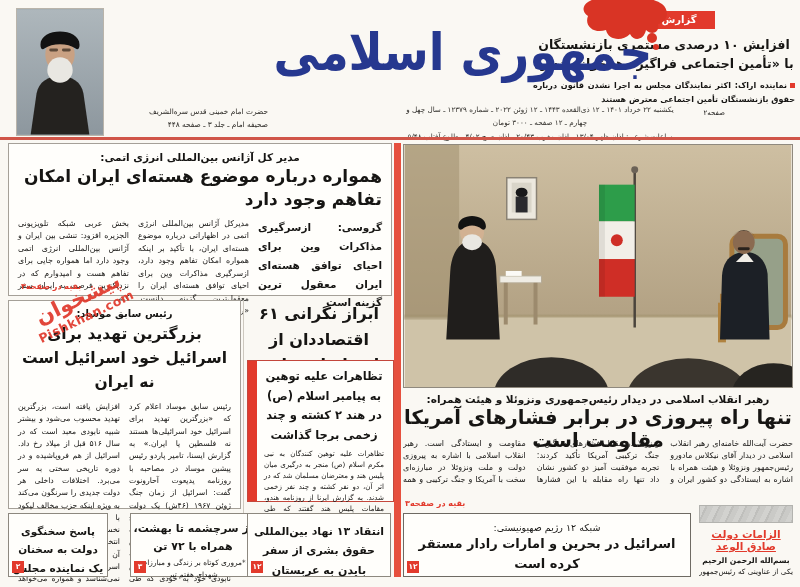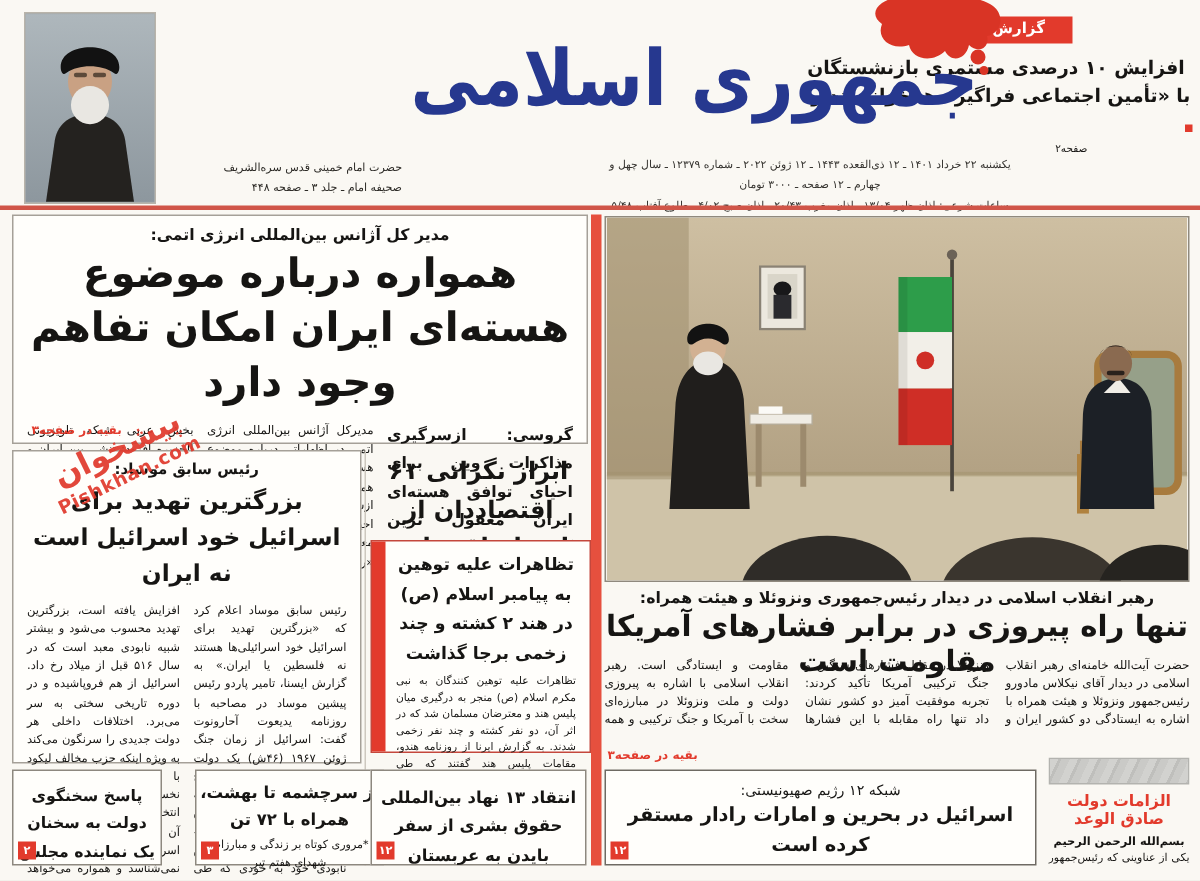--- a/index.html
+++ b/index.html
@@ -32,21 +32,21 @@
   .kicker{font-weight:bold;text-align:center;}
   .more-red{color:var(--accent-red);font-weight:bold;}
   .chip{position:absolute;left:3px;bottom:3px;width:12px;height:12px;background:var(--accent-red);color:#fff;font-size:7.5px;line-height:12px;text-align:center;font-weight:bold;}
   .cols-2{column-count:2;column-gap:9px;}
   .cols-3{column-count:3;column-gap:11px;}
   .jtxt{text-align:justify;}
 
   
   .grossi{left:8px;top:143px;width:384px;height:153px;padding:5px 9px;}
   .grossi .kicker{font-size:10.5px;margin-top:2px;}
-  .grossi-headline{font-size:27px;font-weight:bold;text-align:center;line-height:1.35;margin-top:2px;}
+  .grossi-headline{font-size:17px;font-weight:bold;line-height:1.35;margin-top:2px;}
   .grossi-lower{display:flex;gap:9px;margin-top:7px;}
   .grossi-sub{width:124px;flex:none;font-size:10.5px;font-weight:bold;line-height:1.8;text-align:justify;}
   .grossi-body{flex:1;font-size:7.9px;line-height:1.58;}
   .grossi .more-red{position:absolute;left:12px;bottom:4px;font-size:8px;}
 
   
   .mossad{left:8px;top:300px;width:233px;height:209px;padding:7px 9px;}
   .mossad .kicker{font-size:10px;}
   .mossad-headline{font-size:15.5px;font-weight:bold;text-align:center;line-height:1.55;margin-top:3px;}
   .mossad-body{font-size:7.7px;line-height:1.6;margin-top:7px;}
@@ -80,21 +80,21 @@
   
   .ch12{left:403px;top:513px;width:288px;height:64px;border:1px solid #6e6a63;text-align:center;padding-top:8px;}
   .ch12-kicker{font-size:9.5px;}
   .ch12-headline{font-size:13px;font-weight:bold;line-height:1.5;margin-top:1px;}
 
   
   .elzamat{position:absolute;left:699px;top:505px;width:94px;height:72px;overflow:hidden;}
   .cband{height:18px;background:
      repeating-linear-gradient(115deg,#d2d2cf 0 5px,#bfbfbc 5px 7px,#cacac7 7px 12px);
      border:1px solid #b3b3af;}
-  .elzamat-title{color:var(--accent-red);font-weight:bold;font-size:10.5px;text-align:center;margin-top:5px;}
+  .elzamat-title{color:var(--accent-red);font-weight:bold;font-size:10.5px;text-align:center;margin-top:5px;text-decoration:underline;}
   .basmala{font-size:7.6px;font-weight:bold;text-align:center;margin-top:4px;}
   .elzamat-body{font-size:7.3px;line-height:1.6;text-align:justify;margin-top:1px;}
 
   
   .bbox{border:1px solid #8d887f;background:#fffefb;position:absolute;text-align:center;padding-top:8px;}
   .spokesman{left:8px;top:513px;width:100px;height:64px;}
   .spokesman-title{font-size:10.5px;font-weight:bold;line-height:1.75;}
   .sarcheshmeh{left:130px;top:513px;width:126px;height:64px;padding-top:6px;}
   .sarcheshmeh-title{font-size:11px;font-weight:bold;line-height:1.6;}
   .sarcheshmeh-sub{font-size:7.4px;line-height:1.6;margin-top:2px;}
@@ -136,21 +136,21 @@
       <circle cx="78" cy="51" r="3" fill="#d93425"></circle>
     </svg>
   </div>
   <div class="masthead">
     <span>جمهوری اسلامی</span>
   </div>
 
   <div class="report">
     <div class="report-label">گزارش خبری</div>
     <div class="report-headline">افزایش ۱۰ درصدی مستمری بازنشستگان با «تأمین اجتماعی فراگیر» همخوانی ندارد</div>
-    <div class="report-sub"><span class="sq"></span></div>
+    <div class="report-sub"><span class="sq"></span><span>نماینده اراک: اکثر نمایندگان مجلس به اجرا نشدن قانون درباره حقوق بازنشستگان تأمین اجتماعی معترض هستند</span></div>
     <div class="report-page">صفحه۲</div>
   </div>
 
   <div class="datelines">
     <div>یکشنبه ۲۲ خرداد ۱۴۰۱ ـ ۱۲ ذی‌القعده ۱۴۴۳ ـ ۱۲ ژوئن ۲۰۲۲ ـ شماره ۱۲۳۷۹ ـ سال چهل و چهارم ـ ۱۲ صفحه ـ ۳۰۰۰ تومان</div>
     <div>ساعات شرعی: اذان ظهر ۱۳/۰۴ ـ اذان مغرب ۲۰/۴۳ ـ اذان صبح ۴/۰۲ ـ طلوع آفتاب ۵/۴۸</div>
   </div>
 
   <div class="header-rule"></div>
 

